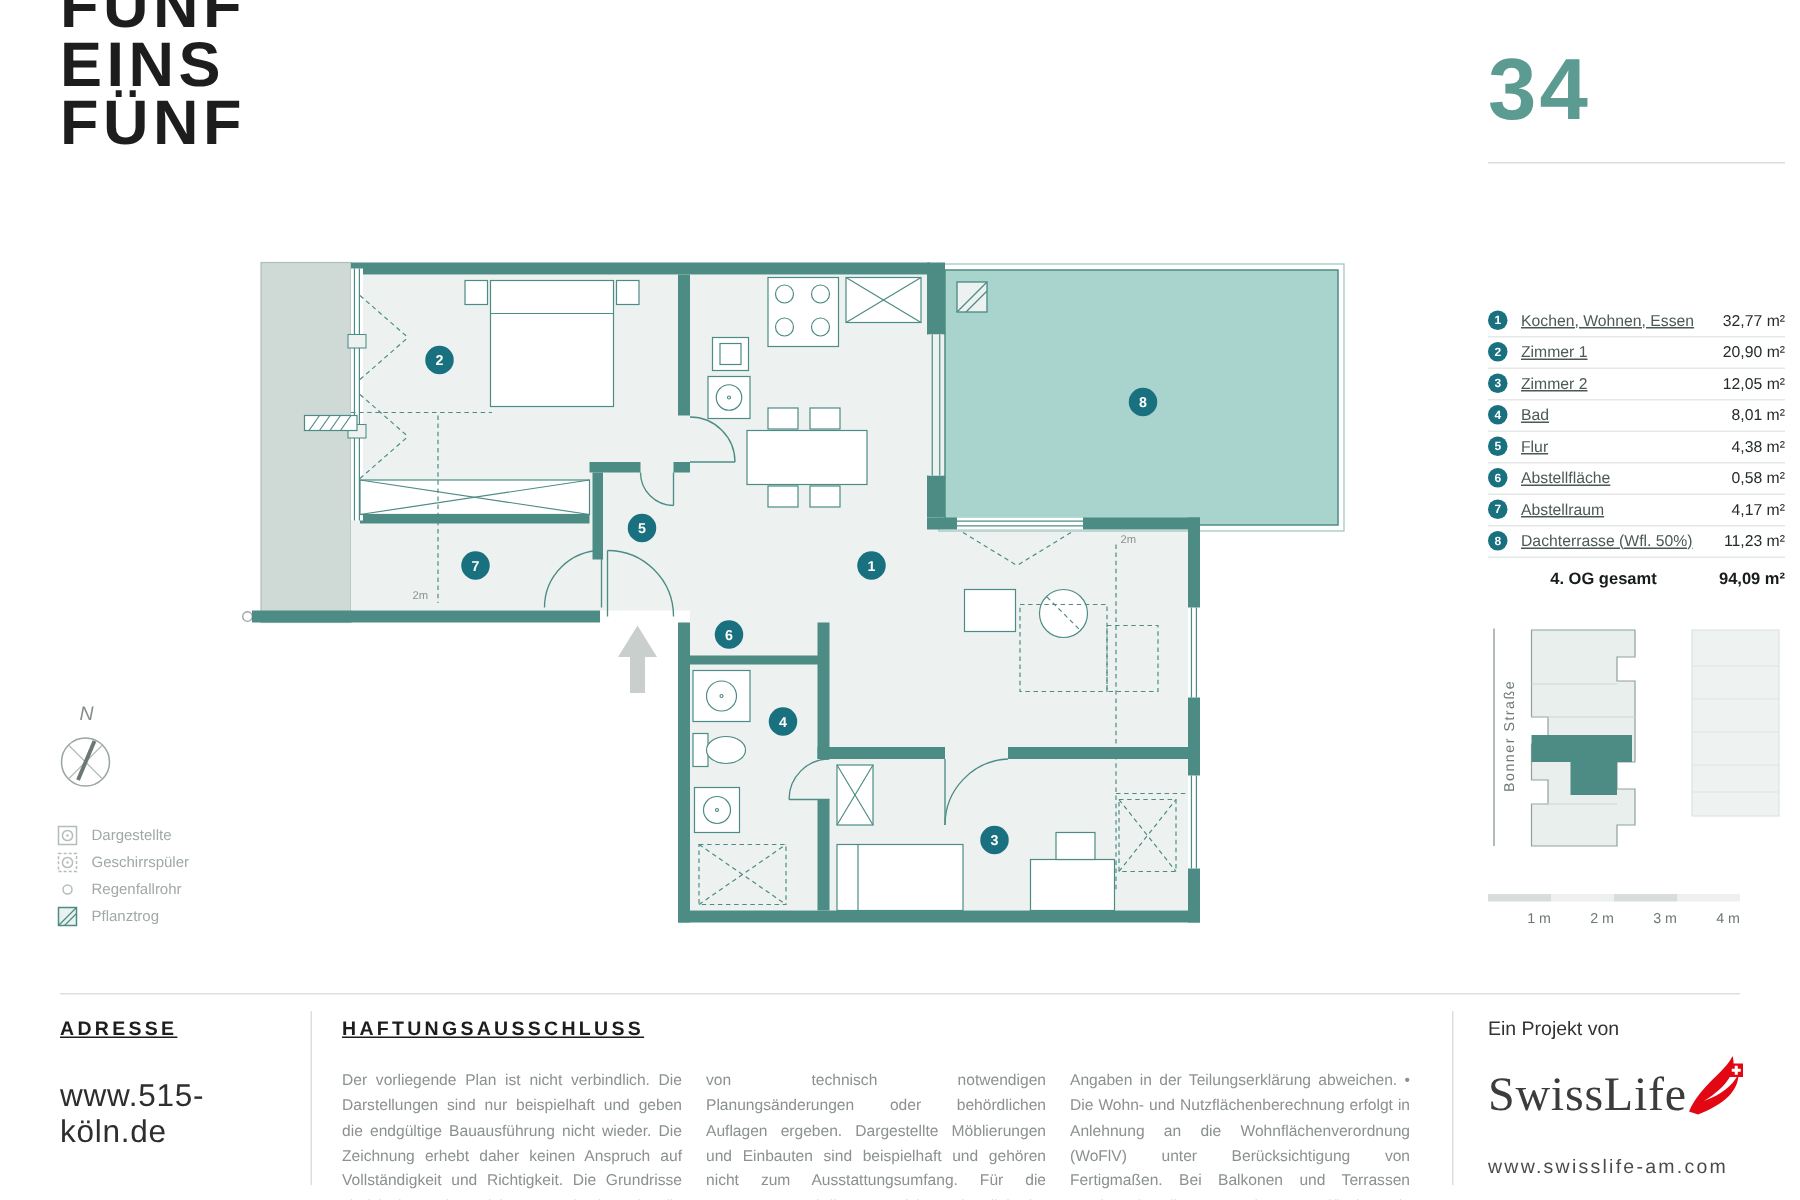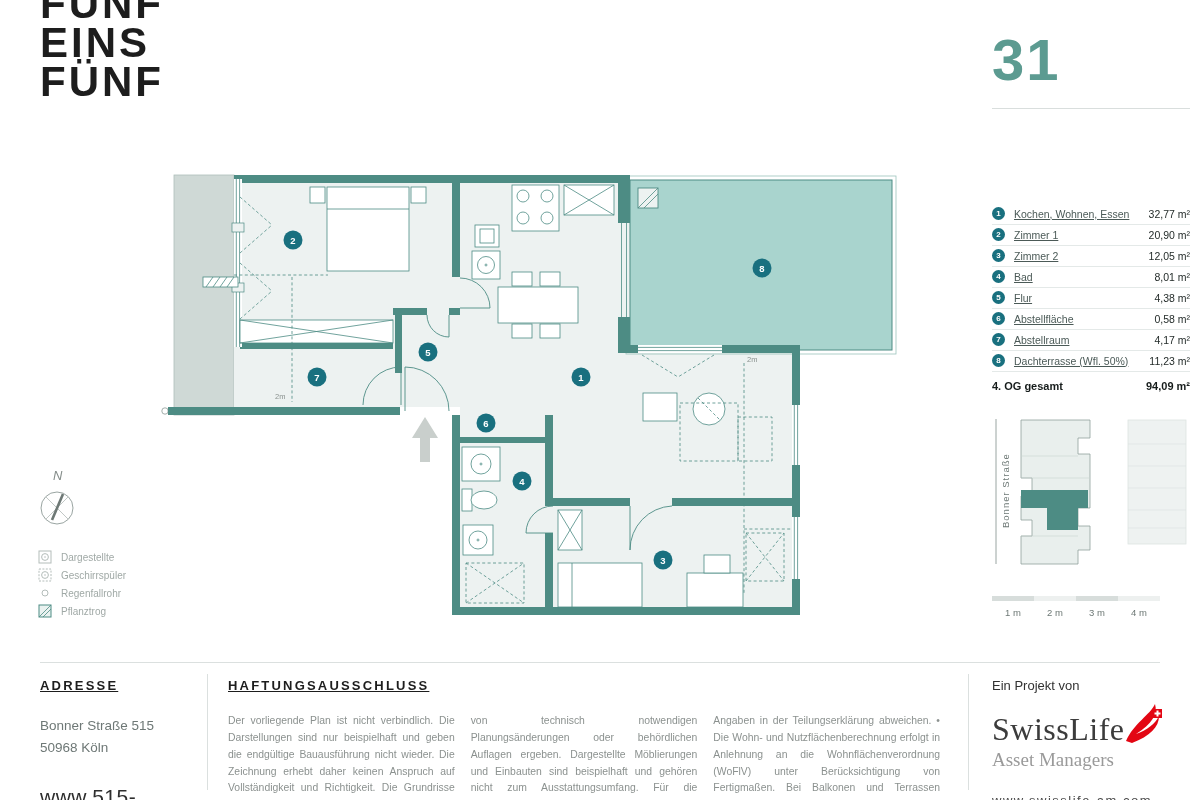--- a/index.html
+++ b/index.html
@@ -17,29 +17,29 @@
   .unit-headings { position:absolute; left:992px; top:126px; font-size:13.5px; font-weight:700;
                    letter-spacing:1.1px; line-height:20.5px; color:#252525; }
   .room-table { position:absolute; left:992px; top:204px; width:198px; font-size:10.5px; }
   .room-row { display:flex; align-items:center; padding:3px 0 4px 0; border-bottom:1px solid #e4e9e8; }
   .room-badge { width:13px; height:13px; border-radius:50%; background:#19707f; color:#fff;
                 font-size:8px; font-weight:700; display:flex; align-items:center; justify-content:center;
                 margin-right:9px; flex:0 0 13px; }
   .room-name { color:#4b5a57; flex:1;text-decoration:underline; }
   .room-area { color:#242c2a; text-align:left; }
   .total-row { display:flex; padding-top:8px; font-weight:700; font-size:11px; color:#161c1b; }
-  .total-label { flex:1; }
+  .total-label { flex:1;text-align:center; }
 
   .siteplan { position:absolute; left:988px; top:416px; }
   .scalebar { position:absolute; left:992px; top:596px; width:168px; }
   .scalebar .segs { display:flex; height:5px; }
   .scalebar .segs div { width:42px; }
   .sb-a { background:#d7dddb; } .sb-b { background:#edf0ef; }
   .scalebar .labs { display:flex; margin-top:6px; font-size:9.5px; color:#6d7875; }
-  .scalebar .labs div { width:42px; text-align:center; }
+  .scalebar .labs div { width:42px; text-align:right; }
 
   
   .plan-svg { position:absolute; left:160px; top:165px; }
   .compass { position:absolute; left:36px; top:466px; }
   .legend { position:absolute; left:38px; top:548px; font-size:10px; color:#a0a9a6; }
   .legend-row { display:flex; align-items:center; height:18px; }
   .legend-row svg { margin-right:9px; }
 
   
   .footer-rule { position:absolute; left:40px; top:662px; width:1120px; height:1px; background:#dbe0df; }
@@ -63,21 +63,21 @@
 <body>
 
 <div class="sheet">
 
   <div class="logo">
     <div>FÜNF</div>
     <div>EINS</div>
     <div>FÜNF</div>
   </div>
 
-  <div class="unit-number">31</div>
+  <div class="unit-number">34</div>
   <div class="rule-1"></div>
 
   <div class="room-table">
     <div class="room-row">
       <span class="room-badge">1</span>
       <span class="room-name">Kochen, Wohnen, Essen</span>
       <span class="room-area">32,77 m²</span>
     </div>
     <div class="room-row">
       <span class="room-badge">2</span>
@@ -365,41 +365,36 @@
         <text x="602" y="106.5" fill="#fff">8</text>
     </g>
   </svg>
 
   <div class="footer-rule"></div>
   <div class="vdiv" style="left:207px;"></div>
   <div class="vdiv" style="left:968px;"></div>
 
   <div class="address">
     <div class="addr-heading">ADRESSE</div>
-    <div class="lines">
-      <div>Bonner Straße 515</div>
-      <div>50968 Köln</div>
-    </div>
     <div class="site">www.515-köln.de</div>
   </div>
 
   <div class="disclaimer">
     <div class="disc-heading">HAFTUNGSAUSSCHLUSS</div>
     <div class="disc-cols">
       <div class="disc-col">Der vorliegende Plan ist nicht verbindlich. Die Darstellungen sind nur beispielhaft und geben die endgültige Bauausführung nicht wieder. Die Zeichnung erhebt daher keinen Anspruch auf Vollständigkeit und Richtigkeit. Die Grundrisse sind insbesondere nicht zur Maßnahme für die Möblierung geeignet. • Änderungen können sich aufgrund</div>
       <div class="disc-col">von technisch notwendigen Planungsänderungen oder behördlichen Auflagen ergeben. Dargestellte Möblierungen und Einbauten sind beispielhaft und gehören nicht zum Ausstattungsumfang. Für die Ausstattung und die Bauausführung ist allein der Kaufvertrag maßgeblich. Die Wohnflächenangaben sind gerundete Werte und können von den</div>
       <div class="disc-col">Angaben in der Teilungserklärung abweichen. • Die Wohn- und Nutzflächenberechnung erfolgt in Anlehnung an die Wohnflächenverordnung (WoFlV) unter Berücksichtigung von Fertigmaßen. Bei Balkonen und Terrassen werden jeweils 50% der Grundfläche als Wohnfläche berücksichtigt.</div>
     </div>
   </div>
 
   <div class="project">
     <div class="intro">Ein Projekt von</div>
     <div class="sl-logo">
       <div class="sl-name">SwissLife</div>
-      <div class="sl-sub">Asset Managers</div>
       <svg class="sl-swoosh" width="40" height="44" viewBox="0 0 40 44">
         <path fill="#e30613" d="M2,38 C10,20 26,12 31,1 C34,11 28,21 12,31 C23,27 31,21 35,13 C35,24 26,33 8,40 Z"></path>
         <rect x="29" y="6" width="9" height="9" fill="#e30613"></rect>
         <rect x="32.5" y="7.5" width="2" height="6" fill="#ffffff"></rect>
         <rect x="30.5" y="9.5" width="6" height="2" fill="#ffffff"></rect>
       </svg>
     </div>
     <div class="site">www.swisslife-am.com</div>
   </div>
 

